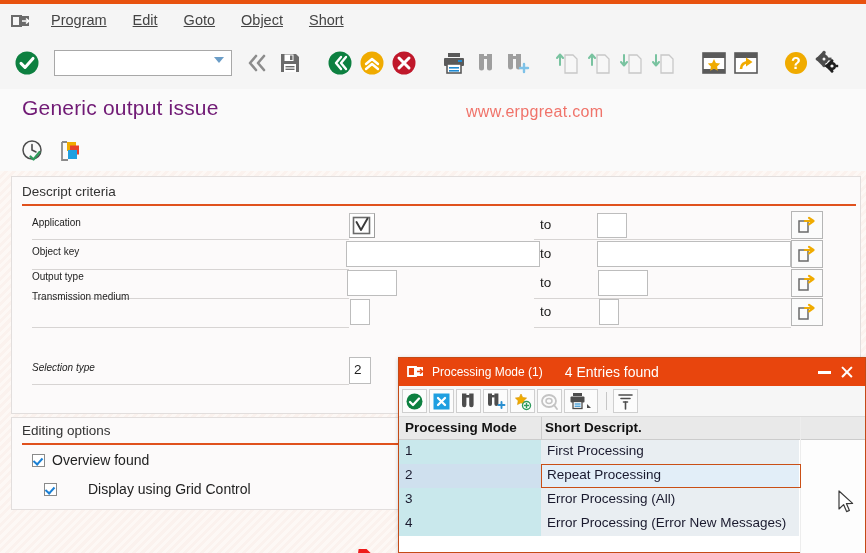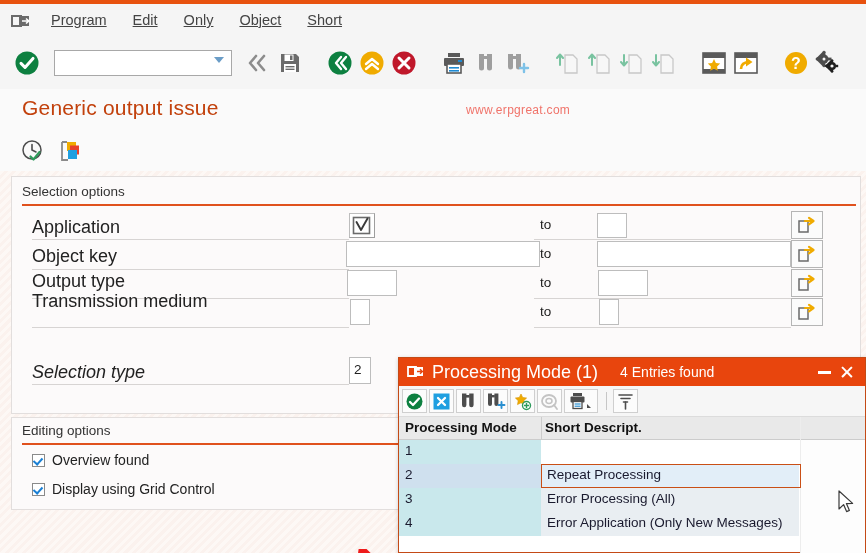--- a/index.html
+++ b/index.html
@@ -30,39 +30,39 @@
             display:flex;align-items:center;position:relative;}
   .cmdfield .arrow{position:absolute;right:7px;top:6px;width:0;height:0;
             border-left:5px solid transparent;border-right:5px solid transparent;border-top:6px solid #6b9dc7;}
   .tb-icon{width:32px;height:34px;display:flex;align-items:center;justify-content:center;}
   .tb-gap{width:10px;}
   .tb-gap-lg{width:18px;}
 
   
   .titlebar{position:absolute;left:0;top:89px;width:866px;height:42px;background:#fafafa;
             border-bottom:1px solid #e4e4e4;}
-  .apptitle{position:absolute;left:22px;top:7px;font-size:21px;color:#c2410c;font-weight:400;letter-spacing:.2px;}
-  .watermark{position:absolute;left:466px;top:14px;font-size:12px;color:#f0736a;letter-spacing:.3px;}
+  .apptitle{position:absolute;left:22px;top:7px;font-size:21px;color:#701a75;font-weight:400;letter-spacing:.2px;}
+  .watermark{position:absolute;left:466px;top:14px;font-size:16px;color:#f0736a;letter-spacing:.3px;}
 
   
   .subtoolbar{position:absolute;left:0;top:131px;width:866px;height:40px;background:#fafafa;
               border-bottom:1px solid #e4e4e4;display:flex;align-items:center;}
   .sub-icon{width:36px;height:32px;display:flex;align-items:center;justify-content:center;margin-left:14px;}
   .sub-icon2{width:36px;height:32px;display:flex;align-items:center;justify-content:center;margin-left:4px;}
 
   
   .canvas{position:absolute;left:0;top:171px;width:866px;height:382px;
      background:
        repeating-linear-gradient(135deg,#fdf8f5 0 3px,#fbf2ee 3px 6px);
   }
   .panel{position:absolute;background:#fcfafa;border:1px solid #e2dedd;}
   .grouphdr{position:absolute;font-size:13.5px;color:#333;}
   .groupline{position:absolute;height:2px;background:#e0511d;}
 
-  .flabel{position:absolute;font-size:18px;color:#222;white-space:nowrap;}
+  .flabel{position:absolute;font-size:10px;color:#222;white-space:nowrap;}
   .fline{position:absolute;height:1px;background:#d7d4d3;}
   .finput{position:absolute;background:#ffffff;border:1px solid #bdbdbd;box-sizing:border-box;}
   .finput.shadow{border-right:1px solid #9e9e9e;border-bottom:1px solid #9e9e9e;}
   .fval{position:absolute;font-size:13.5px;color:#222;}
   .tolabel{position:absolute;font-size:13.5px;color:#222;}
   .selbtn{position:absolute;width:32px;height:28px;background:#fbfbfb;border:1px solid #b5b5b5;
           box-sizing:border-box;display:flex;align-items:center;justify-content:center;}
 
   .chkrow{position:absolute;display:flex;align-items:center;}
   .chkbox{width:13px;height:13px;border:1px solid #8a8a8a;background:#fff;position:relative;
@@ -73,21 +73,21 @@
 
   
   .annot{position:absolute;left:356px;top:378px;pointer-events:none;}
 
   
   .dialog{position:absolute;left:398px;top:357px;width:468px;height:196px;
           background:#ffffff;border:1px solid #c44a16;box-sizing:border-box;
           box-shadow:0 1px 4px rgba(0,0,0,.18);}
   .dlg-title{height:28px;background:#e8450d;display:flex;align-items:center;position:relative;}
   .dlg-ticon{margin-left:8px;display:flex;align-items:center;}
-  .dlg-ttext{color:#fff;font-size:18px;margin-left:7px;}
+  .dlg-ttext{color:#fff;font-size:12px;margin-left:7px;}
   .dlg-tcount{color:#fff;font-size:14px;margin-left:22px;}
   .dlg-min{position:absolute;right:34px;top:13px;width:13px;height:3px;background:#fff;}
   .dlg-close{position:absolute;right:10px;top:5px;color:#fff;font-size:19px;line-height:19px;font-weight:400;}
   .dlg-toolbar{height:30px;background:#f6f6f6;border-bottom:1px solid #dcdcdc;display:flex;align-items:center;padding-left:3px;}
   .dtb{width:25px;height:24px;display:flex;align-items:center;justify-content:center;
        border:1px solid #cfcfcf;background:#fcfcfc;box-sizing:border-box;margin-right:2px;}
   .dsep{width:1px;height:18px;background:#c6c6c6;margin:0 6px;}
 
   
   .dtable{position:absolute;left:0;top:59px;width:466px;height:136px;overflow:hidden;}
@@ -120,21 +120,21 @@
   <div class="menubar">
     <div class="menu-left-icon">
       <svg width="20" height="16" viewBox="0 0 20 16">
         <path d="M1 3 h9 v10 h-9 z" fill="none" stroke="#6b6b6b" stroke-width="2"></path>
         <path d="M8 3 h10 v10 h-10 z" fill="#6b6b6b"></path>
         <path d="M11 8 h6 M15 5.5 l2.8 2.5 -2.8 2.5" stroke="#fff" stroke-width="1.6" fill="none"></path>
       </svg>
     </div>
     <div class="menu-item"><span class="u">Program</span></div>
     <div class="menu-item"><span class="u">Edit</span></div>
-    <div class="menu-item"><span class="u">Only</span></div>
+    <div class="menu-item"><span class="u">Goto</span></div>
     <div class="menu-item"><span class="u">Object</span></div>
     <div class="menu-item"><span class="u">Short</span></div>
   </div>
 
   <div class="toolbar">
 
     <div class="okbtn">
       <svg width="26" height="26" viewBox="0 0 26 26">
         <circle cx="13" cy="13" r="11.5" fill="#0d8040"></circle>
         <path d="M7 13.4 l4 4 8 -9" stroke="#fff" stroke-width="3" fill="none" stroke-linecap="round" stroke-linejoin="round"></path>
@@ -316,21 +316,21 @@
         <rect x="11" y="6.5" width="9" height="9" fill="#e8402b"></rect>
         <rect x="9" y="11" width="9" height="9" fill="#1f9fe0"></rect>
       </svg>
     </div>
   </div>
 
   <div class="canvas">
 
     <div class="panel" style="left:11px;top:5px;width:848px;height:236px;"></div>
 
-    <div class="grouphdr" style="left:22px;top:13px;">Selection options</div>
+    <div class="grouphdr" style="left:22px;top:13px;">Descript criteria</div>
     <div class="groupline" style="left:22px;top:33px;width:834px;"></div>
 
     <div class="flabel" style="left:32px;top:46px;">Application</div>
     <div class="fline" style="left:32px;top:68px;width:317px;"></div>
     <div class="finput shadow" style="left:349px;top:42px;width:26px;height:25px;"></div>
     <div style="position:absolute;left:352px;top:45px;">
       <svg width="20" height="19" viewBox="0 0 20 19">
         <rect x="1.5" y="1.5" width="16" height="16" fill="#fff" stroke="#6b6b6b" stroke-width="1.6"></rect>
         <path d="M4.5 6 L9 14 L15.5 2.5" stroke="#3a3a3a" stroke-width="1.9" fill="none" stroke-linecap="round" stroke-linejoin="round"></path>
       </svg>
@@ -389,21 +389,21 @@
     <div class="fval" style="left:354px;top:191px;">2</div>
 
     <div class="panel" style="left:11px;top:246px;width:848px;height:91px;"></div>
     <div class="grouphdr" style="left:22px;top:252px;">Editing options</div>
     <div class="groupline" style="left:22px;top:272px;width:834px;"></div>
 
     <div class="chkrow" style="left:32px;top:281px;">
       <span class="chkbox"></span>
       <span class="chklabel">Overview found</span>
     </div>
-    <div class="chkrow" style="left:32px;top:310px;">
+    <div class="chkrow" style="left:44px;top:310px;gap:24px;">
       <span class="chkbox"></span>
       <span class="chklabel">Display using Grid Control</span>
     </div>
 
     <div class="annot">
       <svg width="50" height="120" viewBox="0 0 50 120">
         <defs>
           <marker id="ah" markerWidth="7" markerHeight="7" refX="3" refY="3.5" orient="auto">
             <path d="M0 0 L7 3.5 L0 7 z" fill="#ee1b1b"></path>
           </marker>
@@ -497,20 +497,23 @@
       <div class="dt-vsep" style="left:142px;"></div>
       <div class="dt-vsep" style="left:402px;"></div>
 
       <div class="dt-rail"></div>
       <div class="dt-railhead"></div>
 
       <div class="dt-row" style="top:23px;">
         <div class="dt-key">
             <span class="dt-ktext">1</span>
           </div>
+        <div class="dt-desc">
+            <span class="dt-dtext">First Processing</span>
+          </div>
       </div>
 
       <div class="dt-row" style="top:47px;">
         <div class="dt-key sel">
             <span class="dt-ktext">2</span>
           </div>
         <div class="dt-desc sel">
             <span class="dt-dtext">Repeat Processing</span>
           </div>
         <div class="dt-selbox"></div>
@@ -523,21 +526,21 @@
         <div class="dt-desc">
             <span class="dt-dtext">Error Processing (All)</span>
           </div>
       </div>
 
       <div class="dt-row" style="top:95px;">
         <div class="dt-key">
             <span class="dt-ktext">4</span>
           </div>
         <div class="dt-desc">
-            <span class="dt-dtext">Error Application (Only New Messages)</span>
+            <span class="dt-dtext">Error Processing (Error New Messages)</span>
           </div>
       </div>
     </div>
   </div>
 
   <div class="cursor">
     <svg width="18" height="24" viewBox="0 0 18 24">
       <path d="M1 1 L1 19 L5.6 14.6 L8.6 21.6 L11.4 20.4 L8.4 13.6 L14.6 13.4 z" fill="#ffffff" stroke="#3a3a3a" stroke-width="1.2" stroke-linejoin="round"></path>
     </svg>
   </div>

